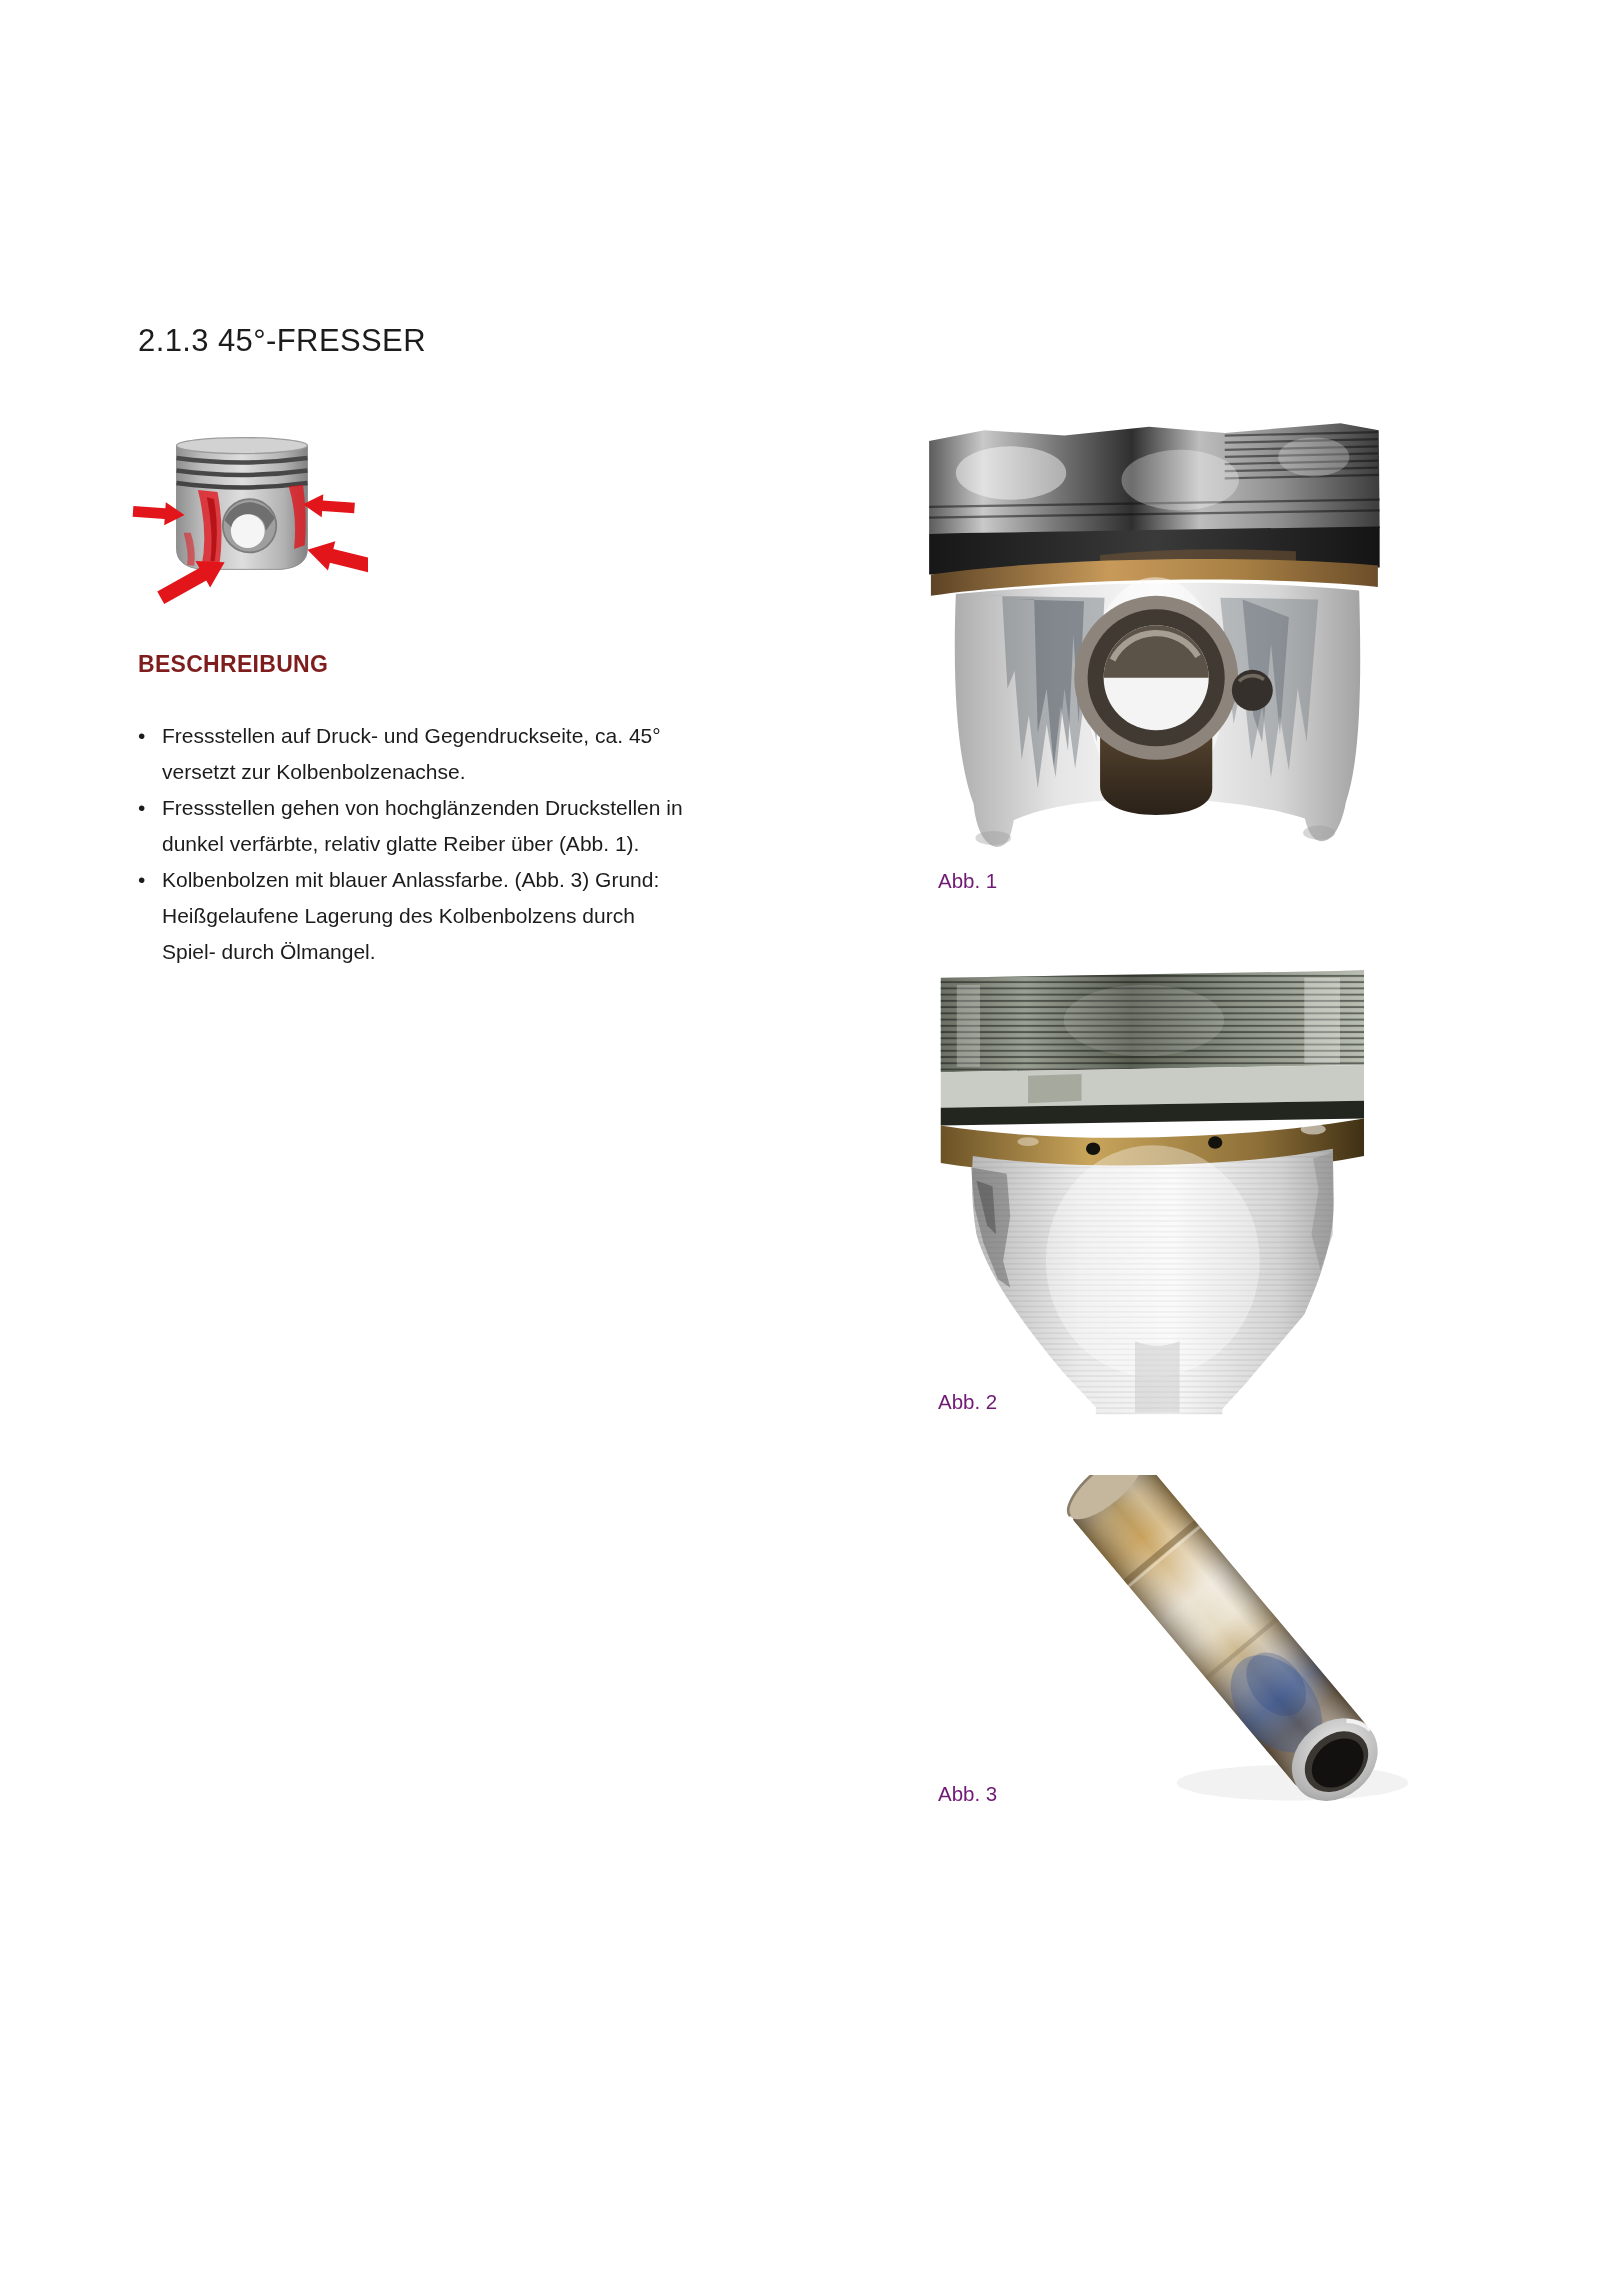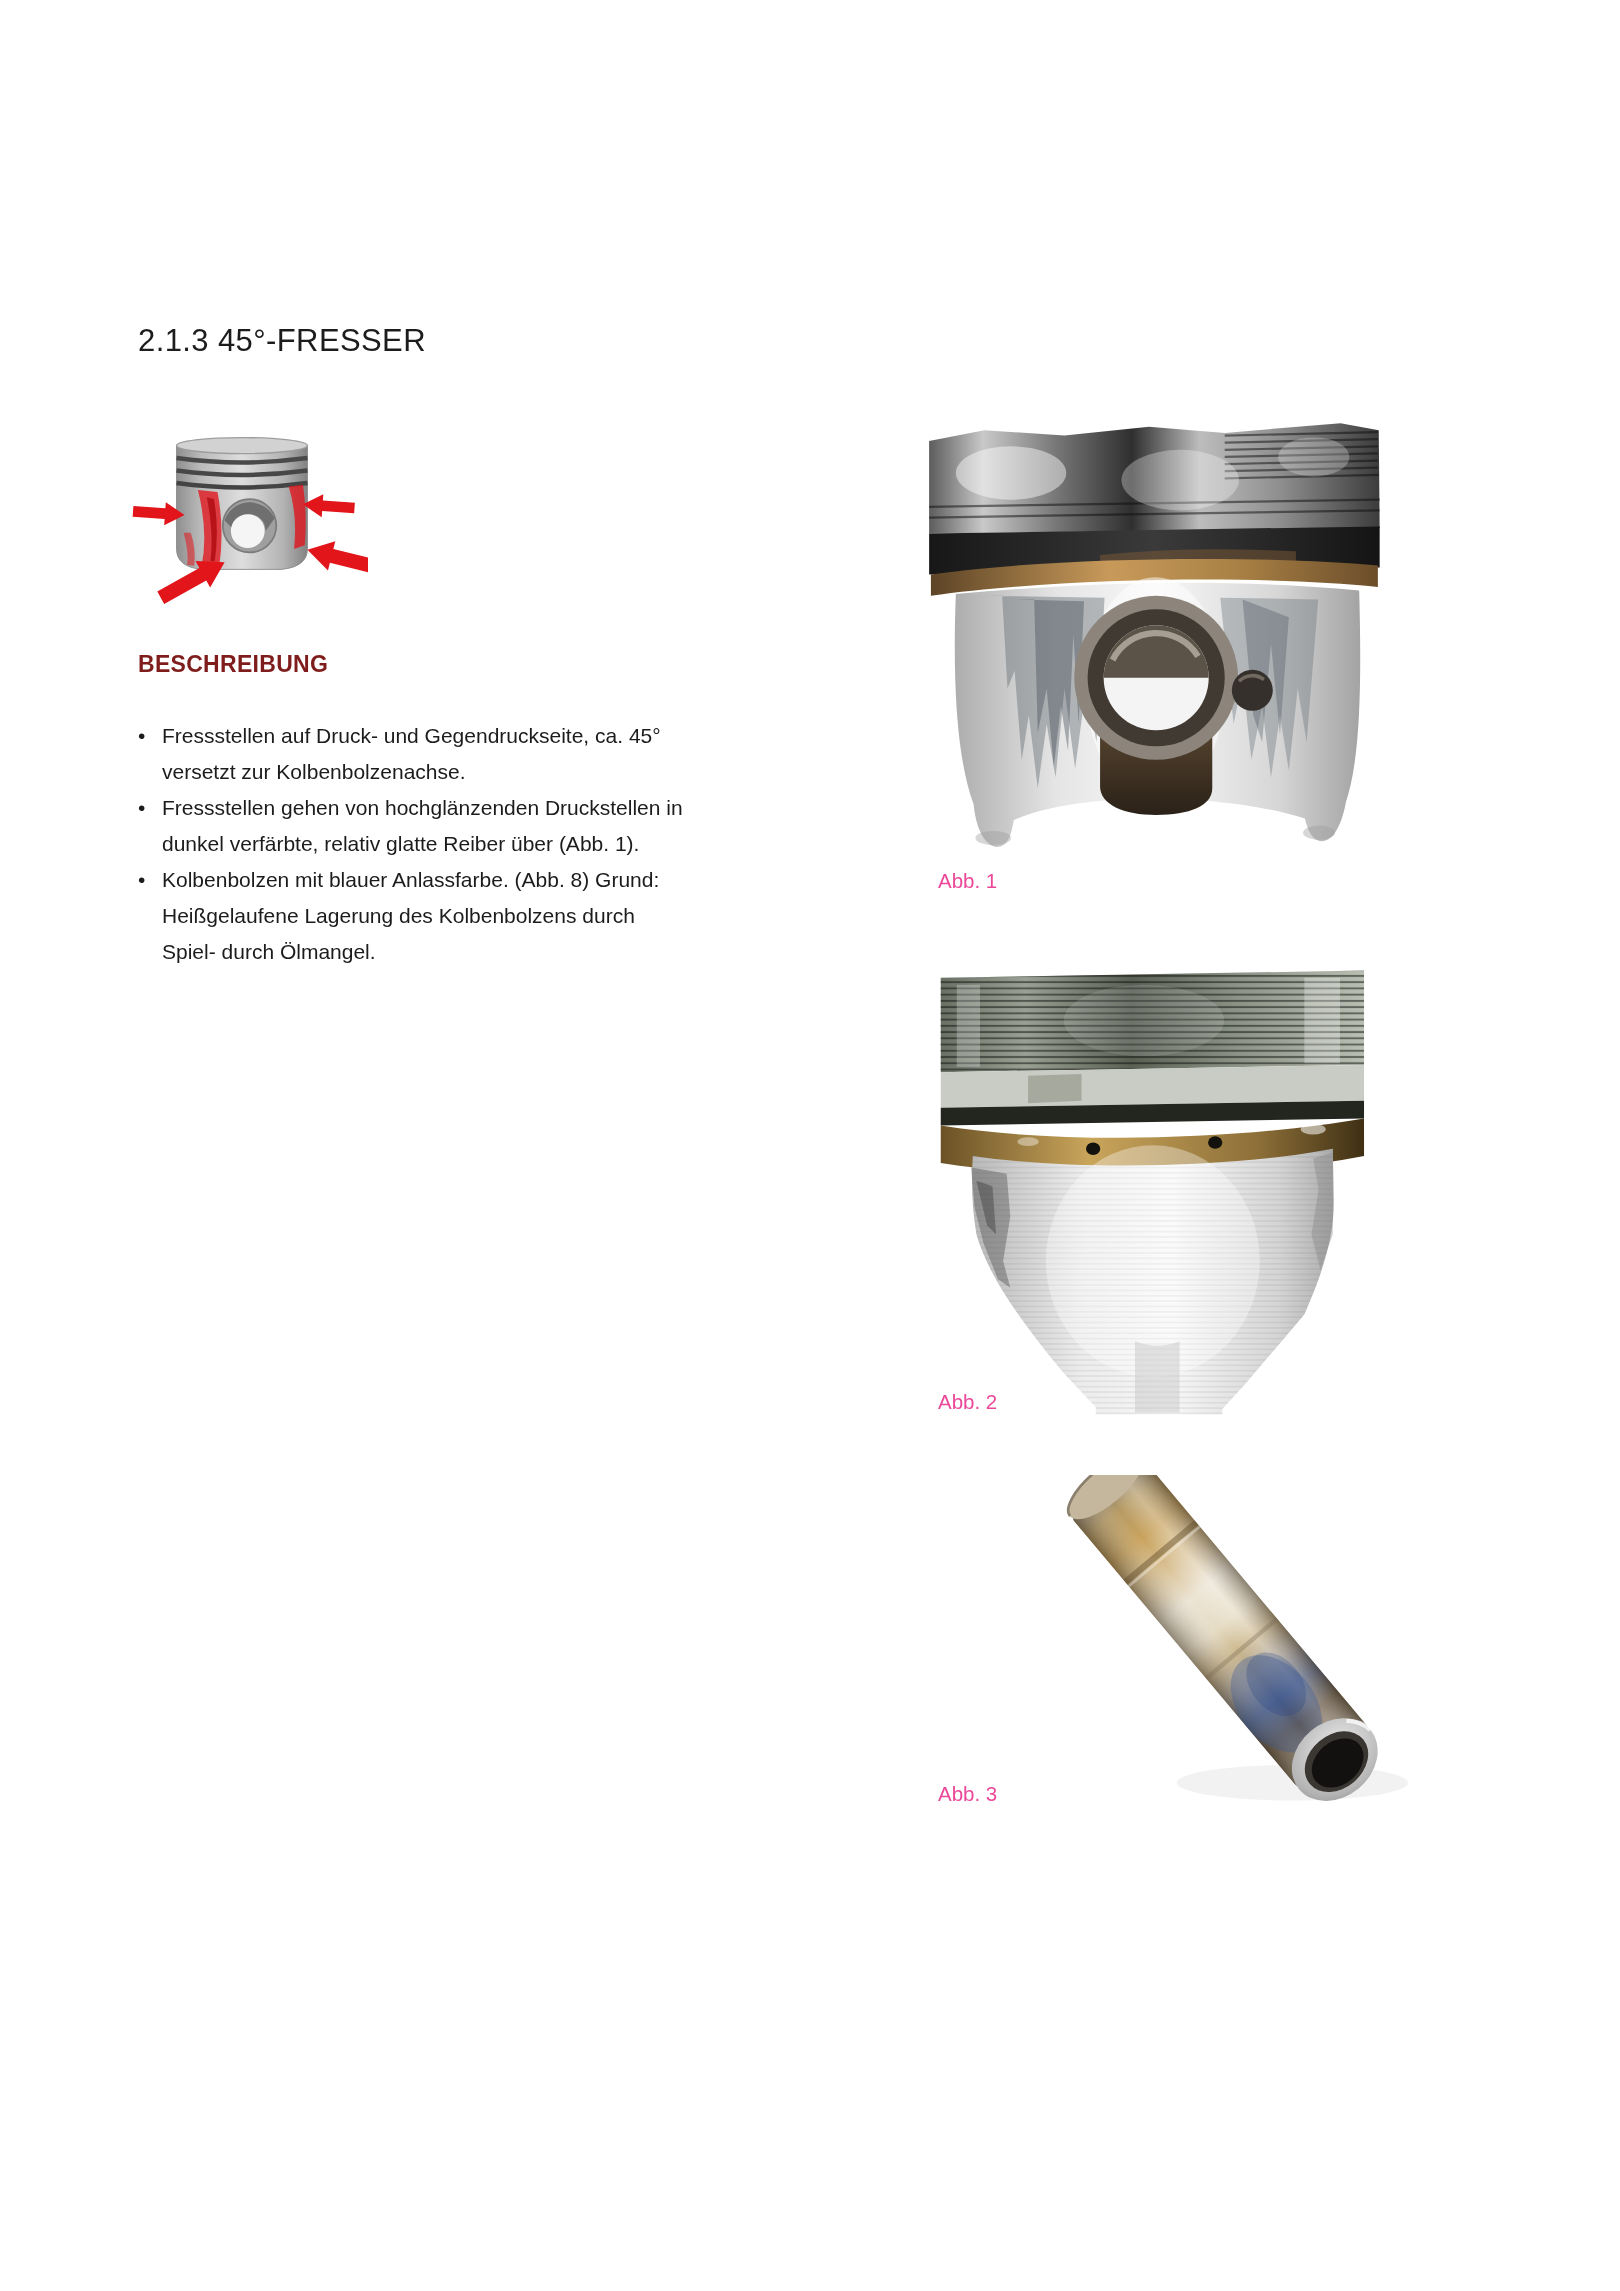--- a/index.html
+++ b/index.html
@@ -56,21 +56,21 @@
     white-space:nowrap;
     color:#1c1c1c;
   }
   .figure{position:absolute;}
   .figure svg{display:block;width:100%;height:100%;}
   .fig-caption{
     position:absolute;
     left:938px;
     font-size:20.5px;
     line-height:27px;
-    color:#ec4899;
+    color:#701a75;
     white-space:nowrap;
   }
   #cap1{top:867px;}
   #cap2{top:1388px;}
   #cap3{top:1780px;}
   #fig1{left:922px; top:421px;  width:463px; height:437px;}
   #fig2{left:921px; top:967px; width:461px; height:450px;}
   #fig3{left:1025px; top:1475px; width:419px; height:348px;}
 </style>
 </head>
@@ -133,21 +133,21 @@
     <div class="bullet">
       <span class="bullet-marker">•</span>
       <div class="bullet-lines">
         <div class="bullet-line">Fressstellen gehen von hochglänzenden Druckstellen in</div>
         <div class="bullet-line">dunkel verfärbte, relativ glatte Reiber über (Abb. 1).</div>
       </div>
     </div>
     <div class="bullet">
       <span class="bullet-marker">•</span>
       <div class="bullet-lines">
-        <div class="bullet-line">Kolbenbolzen mit blauer Anlassfarbe. (Abb. 8) Grund:</div>
+        <div class="bullet-line">Kolbenbolzen mit blauer Anlassfarbe. (Abb. 3) Grund:</div>
         <div class="bullet-line">Heißgelaufene Lagerung des Kolbenbolzens durch</div>
         <div class="bullet-line">Spiel- durch Ölmangel.</div>
       </div>
     </div>
   </div>
 
   <div class="figure" id="fig1">
     <svg viewBox="0 0 520 490" xmlns="http://www.w3.org/2000/svg">
       <defs>
         <linearGradient id="belt1" x1="0" y1="0" x2="1" y2="0">

